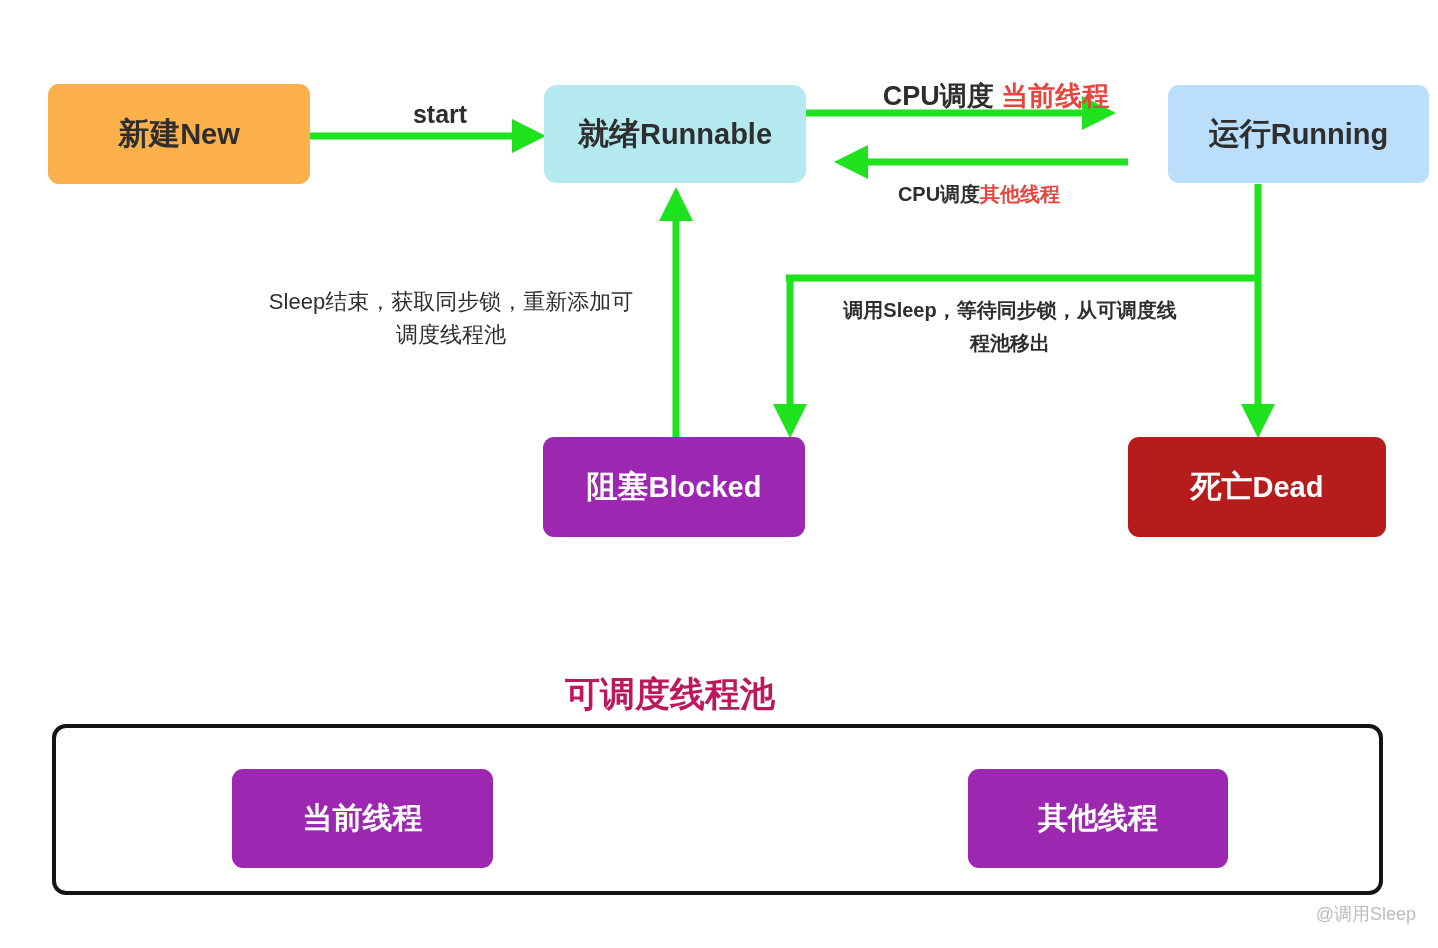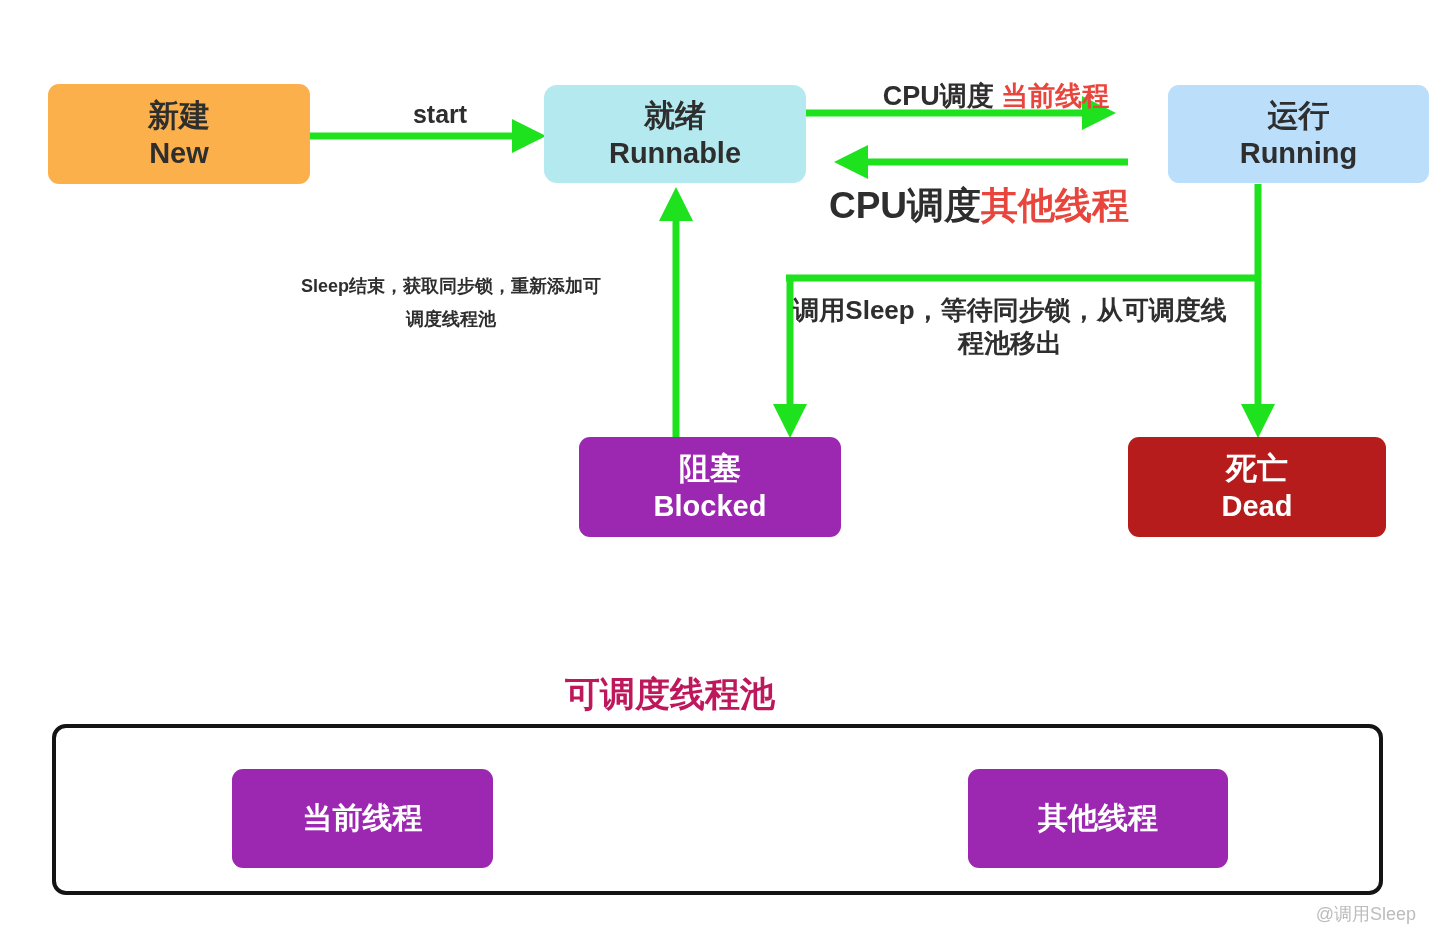--- a/index.html
+++ b/index.html
@@ -5,43 +5,43 @@
   html,body{margin:0;padding:0;background:#ffffff;}
   .canvas{
     position:relative;width:1438px;height:948px;background:#ffffff;
     font-family:"Liberation Sans",sans-serif;overflow:hidden;
   }
   svg.edges{position:absolute;left:0;top:0;pointer-events:none;}
   .gline{stroke:var(--arrow_green);stroke-width:7;fill:none;}
   .ghead{fill:var(--arrow_green);stroke:none;}
 
   .node{
-    position:absolute;border-radius:11px;display:flex;flex-direction:column;
+    position:absolute;border-radius:11px;display:flex;flex-direction:row;
     align-items:center;justify-content:center;text-align:center;
   }
   .node .zh{font-size:31px;font-weight:700;line-height:38px;}
   .node .en{font-size:29px;font-weight:600;line-height:36px;}
   .dark-text{color:var(--dark_text);}
   .light-text{color:#ffffff;}
 
   .node-new{left:48px;top:84px;width:262px;height:100px;background:var(--orange);}
   .node-runnable{left:544px;top:85px;width:262px;height:98px;background:var(--cyan);border-radius:13px;}
   .node-running{left:1128px;top:85px;width:261px;height:98px;background:var(--blue);margin-left:40px;}
-  .node-blocked{left:543px;top:437px;width:262px;height:100px;background:var(--purple);margin-left:36px;}
+  .node-blocked{left:543px;top:437px;width:262px;height:100px;background:var(--purple);}
   .node-dead{left:1128px;top:437px;width:258px;height:100px;background:var(--dark_red);}
 
   .edge-label{
     position:absolute;transform:translateX(-50%);white-space:nowrap;
     color:var(--dark_text);font-weight:700;text-align:center;
   }
   .lbl-start{left:395px;top:100px;font-size:25px;font-weight:600;margin-left:45px;}
   .lbl-cpu-current{left:996px;top:78px;font-size:27px;}
-  .lbl-cpu-other{left:979px;top:181px;font-size:37px;}
-  .lbl-sleep-end{left:451px;top:270px;font-size:18px;font-weight:700;line-height:33px;}
-  .lbl-call-sleep{left:1010px;top:294px;font-size:26px;font-weight:600;line-height:33px;}
+  .lbl-cpu-other{left:979px;top:181px;font-size:20px;}
+  .lbl-sleep-end{left:451px;top:285px;font-size:22px;font-weight:400;line-height:33px;}
+  .lbl-call-sleep{left:1010px;top:294px;font-size:20px;font-weight:600;line-height:33px;}
   .hl{color:var(--red_text);}
 
   .pool-title{
     position:absolute;left:670px;top:671px;transform:translateX(-50%);
     font-size:35px;font-weight:800;color:#be185d;white-space:nowrap;
   }
   .pool-box{
     position:absolute;left:52px;top:724px;width:1331px;height:171px;
     border:4px solid #141414;border-radius:14px;box-sizing:border-box;background:#ffffff;
   }

